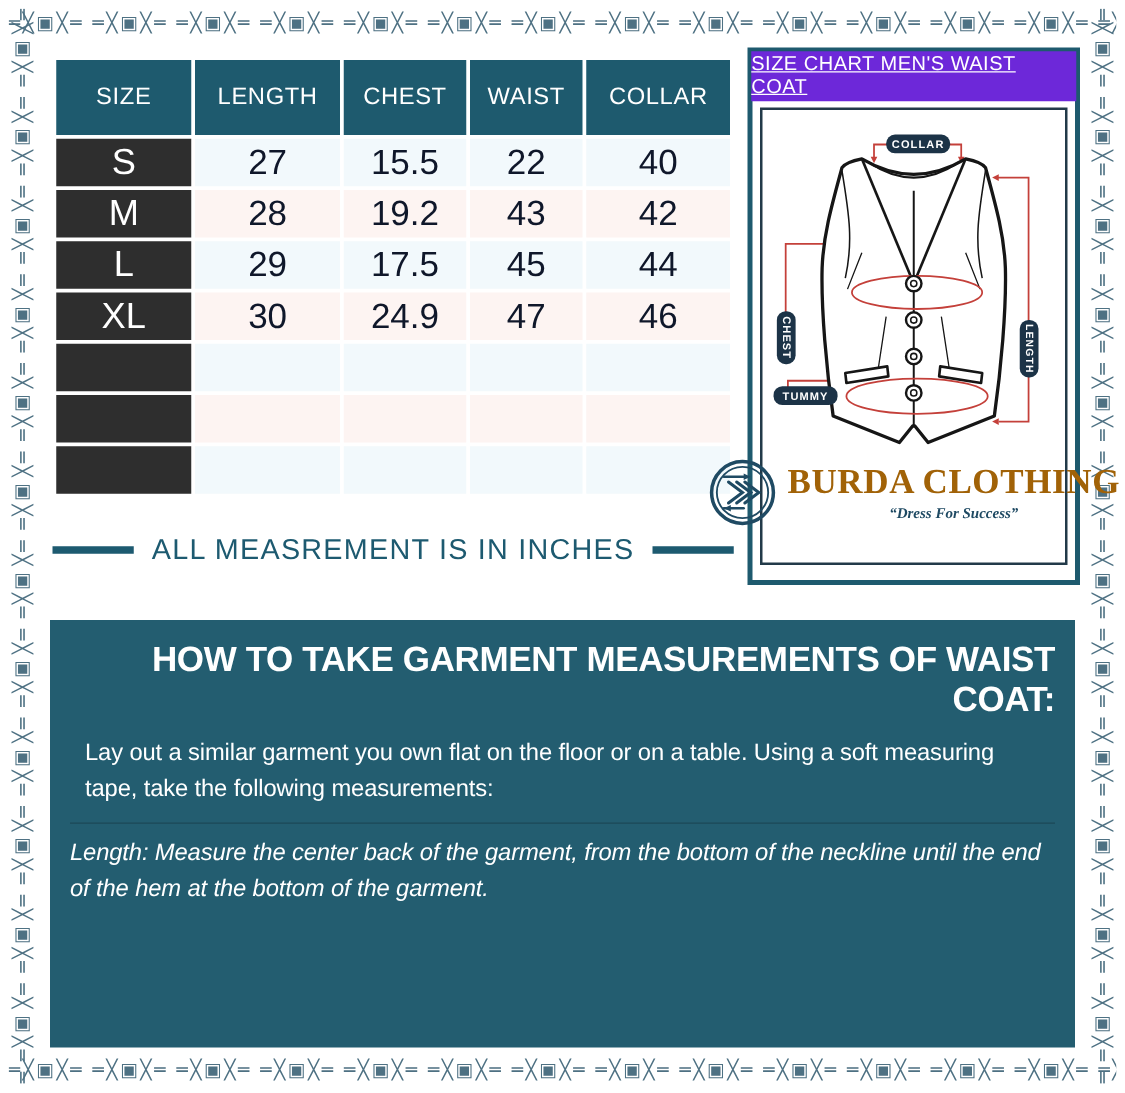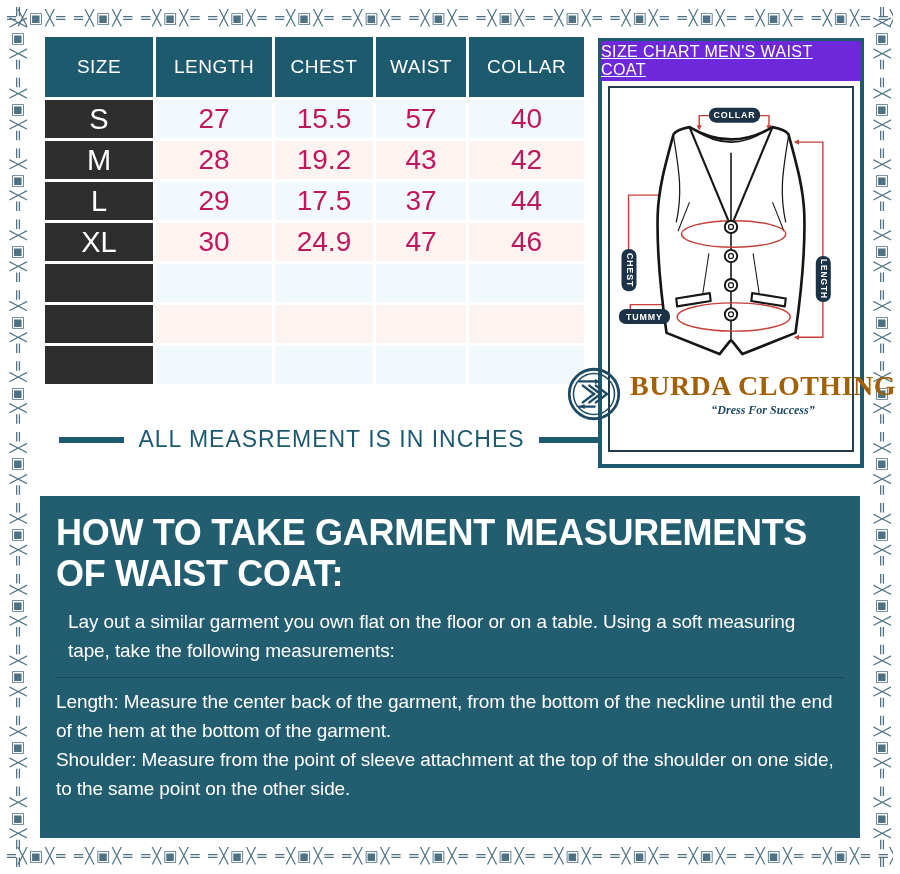--- a/index.html
+++ b/index.html
@@ -12,32 +12,32 @@
          overflow:hidden;white-space:nowrap;user-select:none;}
   .frame.h{left:7px;width:886px;height:22px;font-size:15px;line-height:22px;letter-spacing:2px;}
   .frame.top{top:7px;}
   .frame.bottom{top:845px;}
   .frame.v{top:7px;height:860px;width:22px;font-size:15px;letter-spacing:2px;
            writing-mode:vertical-rl;line-height:22px;}
   .frame.left{left:7px;}
   .frame.right{left:871px;}
 
   
-  .size-table{position:absolute;left:42px;top:34px;width:545px;border-collapse:separate;
+  .size-table{position:absolute;left:42px;top:45px;width:545px;border-collapse:separate;
               border-spacing:3px;background:#fff;}
   .size-table th{background:#1e5a6e;color:#fff;font-size:19px;font-weight:400;
                  height:60px;letter-spacing:.5px;}
   .size-table th:first-child{width:108px;}
-  .size-table td{height:38px;text-align:center;font-size:28px;color:#be185d;}
+  .size-table td{height:38px;text-align:center;font-size:28px;color:#0f172a;}
   .size-table td.size-cell{background:#2e2e2e;color:#fff;font-size:29px;}
   .size-table tr.row-a td:not(.size-cell){background:#f2f9fc;}
   .size-table tr.row-b td:not(.size-cell){background:#fdf4f2;}
 
   
-  .note{position:absolute;left:59px;top:426px;width:545px;display:flex;align-items:center;
+  .note{position:absolute;left:42px;top:426px;width:545px;display:flex;align-items:center;
         justify-content:center;gap:14px;color:#1d5a70;}
   .note .bar{width:74px;height:6px;background:#1d5a70;}
   .note .txt{font-size:23px;letter-spacing:1px;white-space:nowrap;}
 
   
   .panel{position:absolute;left:598px;top:38px;width:266px;height:430px;
          border:4px solid #1e5a6e;background:#fff;}
   .panel-title{height:40px;background:#6d28d9;color:#fff;display:flex;align-items:center;
                justify-content:center;font-size:16px;letter-spacing:.4px;margin:-1px;text-decoration:underline;}
   .panel-inner{margin:6px;border:2px solid #223a49;height:366px;background:#fff;
@@ -46,25 +46,25 @@
   .logo{display:flex;align-items:center;gap:8px;margin-top:2px;}
   .logo-mark{width:56px;height:56px;flex:0 0 auto;}
   .brand-name{font-family:"Liberation Serif",serif;font-weight:bold;font-size:28px;
               color:#a16207;letter-spacing:.5px;white-space:nowrap;}
   .brand-tagline{font-family:"Liberation Serif",serif;font-style:italic;font-weight:bold;
                  font-size:12px;color:#1f4a63;text-align:center;margin-top:1px;}
 
   
   .howto{position:absolute;left:40px;top:496px;width:820px;height:342px;background:#235d70;
          color:#fff;padding:14px 16px 10px 16px;}
-  .howto h1{margin:2px 0 12px 0;font-size:36px;letter-spacing:-.3px;line-height:1.15;
-            font-weight:bold;color:#fff;}
+  .howto h1{margin:2px 0 12px 0;font-size:28px;letter-spacing:-.3px;line-height:1.15;
+            font-weight:bold;color:#fff;text-align:right;}
   .howto p{margin:12px;font-size:19px;line-height:29px;letter-spacing:-.1px;}
   .howto .divider{border:none;border-top:1px solid rgba(0,0,0,.22);margin:10px 0 9px 0;}
-  .howto .steps p{margin:0;}
+  .howto .steps p{margin:0;font-style:italic;}
 </style>
 </head>
 <body>
 
 <div class="stage">
 
   <div class="frame h top">═╳▣╳═ ═╳▣╳═ ═╳▣╳═ ═╳▣╳═ ═╳▣╳═ ═╳▣╳═ ═╳▣╳═ ═╳▣╳═ ═╳▣╳═ ═╳▣╳═ ═╳▣╳═ ═╳▣╳═ ═╳▣╳═ ═╳▣╳═ ═╳▣╳═ ═╳▣╳═ ═╳▣╳═ ═╳▣╳═ ═╳▣╳═ ═╳▣╳═ ═╳▣╳═ ═╳▣╳═ ═╳▣╳═ ═╳▣╳═ ═╳▣╳═ ═╳▣╳═ ═╳▣╳═ ═╳▣╳═ ═╳▣╳═ ═╳▣╳═ ═╳▣╳═ ═╳▣╳═ ═╳▣╳═ ═╳▣╳═ ═╳▣╳═ ═╳▣╳═ ═╳▣╳═ ═╳▣╳═ ═╳▣╳═ ═╳▣╳═ </div>
   <div class="frame h bottom">═╳▣╳═ ═╳▣╳═ ═╳▣╳═ ═╳▣╳═ ═╳▣╳═ ═╳▣╳═ ═╳▣╳═ ═╳▣╳═ ═╳▣╳═ ═╳▣╳═ ═╳▣╳═ ═╳▣╳═ ═╳▣╳═ ═╳▣╳═ ═╳▣╳═ ═╳▣╳═ ═╳▣╳═ ═╳▣╳═ ═╳▣╳═ ═╳▣╳═ ═╳▣╳═ ═╳▣╳═ ═╳▣╳═ ═╳▣╳═ ═╳▣╳═ ═╳▣╳═ ═╳▣╳═ ═╳▣╳═ ═╳▣╳═ ═╳▣╳═ ═╳▣╳═ ═╳▣╳═ ═╳▣╳═ ═╳▣╳═ ═╳▣╳═ ═╳▣╳═ ═╳▣╳═ ═╳▣╳═ ═╳▣╳═ ═╳▣╳═ </div>
   <div class="frame v left">═╳▣╳═ ═╳▣╳═ ═╳▣╳═ ═╳▣╳═ ═╳▣╳═ ═╳▣╳═ ═╳▣╳═ ═╳▣╳═ ═╳▣╳═ ═╳▣╳═ ═╳▣╳═ ═╳▣╳═ ═╳▣╳═ ═╳▣╳═ ═╳▣╳═ ═╳▣╳═ ═╳▣╳═ ═╳▣╳═ ═╳▣╳═ ═╳▣╳═ ═╳▣╳═ ═╳▣╳═ ═╳▣╳═ ═╳▣╳═ ═╳▣╳═ ═╳▣╳═ ═╳▣╳═ ═╳▣╳═ ═╳▣╳═ ═╳▣╳═ ═╳▣╳═ ═╳▣╳═ ═╳▣╳═ ═╳▣╳═ ═╳▣╳═ ═╳▣╳═ ═╳▣╳═ ═╳▣╳═ ═╳▣╳═ ═╳▣╳═ </div>
   <div class="frame v right">═╳▣╳═ ═╳▣╳═ ═╳▣╳═ ═╳▣╳═ ═╳▣╳═ ═╳▣╳═ ═╳▣╳═ ═╳▣╳═ ═╳▣╳═ ═╳▣╳═ ═╳▣╳═ ═╳▣╳═ ═╳▣╳═ ═╳▣╳═ ═╳▣╳═ ═╳▣╳═ ═╳▣╳═ ═╳▣╳═ ═╳▣╳═ ═╳▣╳═ ═╳▣╳═ ═╳▣╳═ ═╳▣╳═ ═╳▣╳═ ═╳▣╳═ ═╳▣╳═ ═╳▣╳═ ═╳▣╳═ ═╳▣╳═ ═╳▣╳═ ═╳▣╳═ ═╳▣╳═ ═╳▣╳═ ═╳▣╳═ ═╳▣╳═ ═╳▣╳═ ═╳▣╳═ ═╳▣╳═ ═╳▣╳═ ═╳▣╳═ </div>
@@ -77,35 +77,35 @@
         <th>CHEST</th>
         <th>WAIST</th>
         <th>COLLAR</th>
       </tr>
     </thead>
     <tbody>
       <tr class="row-a">
         <td class="size-cell">S</td>
         <td>27</td>
         <td>15.5</td>
-        <td>57</td>
+        <td>22</td>
         <td>40</td>
       </tr>
       <tr class="row-b">
         <td class="size-cell">M</td>
         <td>28</td>
         <td>19.2</td>
         <td>43</td>
         <td>42</td>
       </tr>
       <tr class="row-a">
         <td class="size-cell">L</td>
         <td>29</td>
         <td>17.5</td>
-        <td>37</td>
+        <td>45</td>
         <td>44</td>
       </tr>
       <tr class="row-b">
         <td class="size-cell">XL</td>
         <td>30</td>
         <td>24.9</td>
         <td>47</td>
         <td>46</td>
       </tr>
       <tr class="row-a">
@@ -229,17 +229,16 @@
 
     </div>
   </div>
 
   <div class="howto">
     <h1>HOW TO TAKE GARMENT MEASUREMENTS OF WAIST COAT:</h1>
     <p>Lay out a similar garment you own flat on the floor or on a table. Using a soft measuring tape, take the following measurements:</p>
     <hr class="divider">
     <div class="steps">
       <p>Length: Measure the center back of the garment, from the bottom of the neckline until the end of the hem at the bottom of the garment.</p>
-      <p>Shoulder: Measure from the point of sleeve attachment at the top of the shoulder on one side, to the same point on the other side.</p>
     </div>
   </div>
 
 </div>
 
 </body></html>

